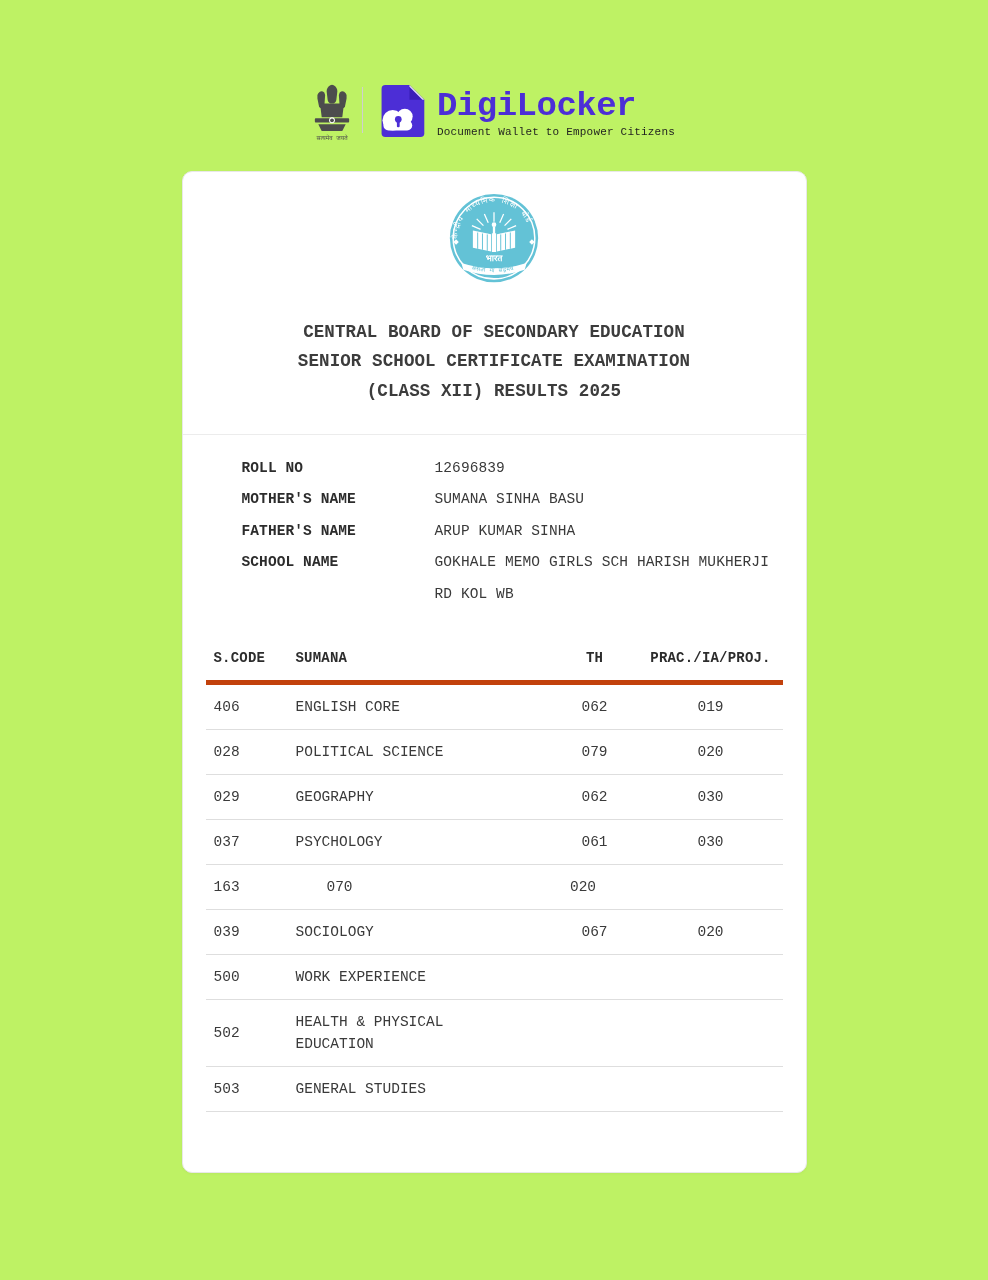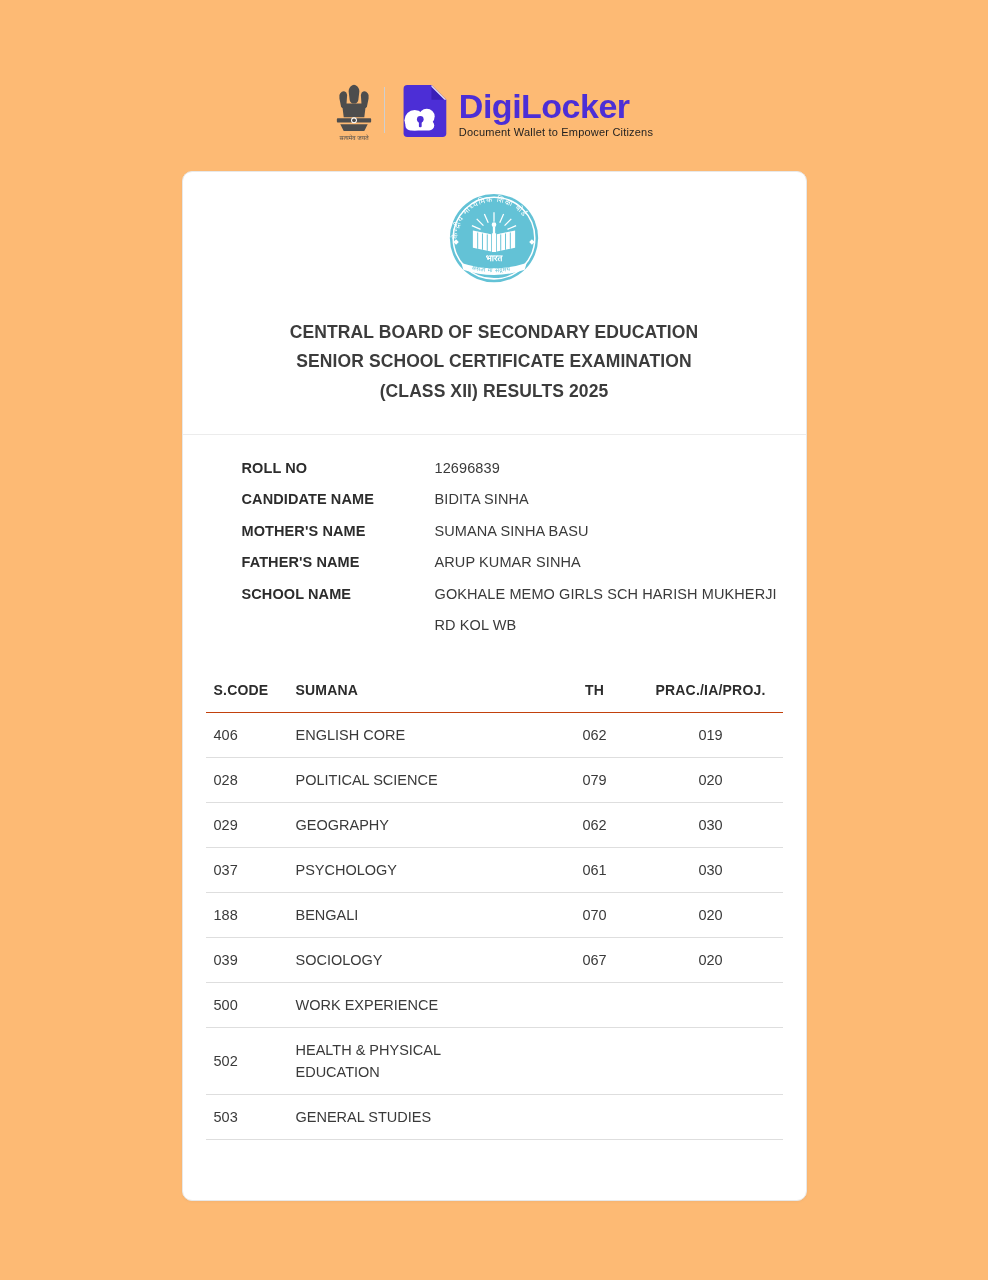--- a/index.html
+++ b/index.html
@@ -2,21 +2,21 @@
 <html><head>
 <meta charset="utf-8">
 <style>
   * { margin:0; padding:0; box-sizing:border-box; }
   html,body { background:#ffffff; }
   body {
     width:988px; height:1280px; margin:0 auto; overflow:hidden;
     font-family:"Liberation Sans","DejaVu Sans",sans-serif;
     color:#3a3a3a;
   }
-  .page { width:988px; height:1280px; background:#fdba74; }
+  .page { width:988px; height:1280px; background:#bef264;font-family:Liberation Mono, monospace; }
 
   
   .dl-header{
     padding-top:80px;
     display:flex; justify-content:center; align-items:center;
     height:146px;
   }
   .emblem-wrap{ display:flex; flex-direction:column; align-items:center; }
   .v-div{ width:1px; height:46px; background:#cfcfcf; margin:0 13px 6px 11px; }
   .dl-icon{ margin-right:9px; margin-bottom:4px; }
@@ -60,21 +60,21 @@
     color:#2c2c2c; line-height:31.5px; letter-spacing:0.1px;
   }
   .detail-value{
     font-size:14.5px; color:#3a3a3a; line-height:31.5px;
     max-width:352px; letter-spacing:0.1px;
   }
 
   
   .table{ margin:26px 23px 0; }
   .trow{ display:flex; align-items:center; min-height:44.5px; border-bottom:1px solid #dedede; }
-  .trow.thead{ min-height:42px; border-bottom:1px solid #c2410c; font-weight:bold; color:#2c2c2c;justify-content:center; }
+  .trow.thead{ min-height:42px; border-bottom:5px solid #c2410c; font-weight:bold; color:#2c2c2c;justify-content:center; }
   .cell{ font-size:14.5px; line-height:22px; }
   .thead .cell{ font-size:14px; letter-spacing:0.2px; }
   .cell-code{ width:90px; flex:none; padding-left:8px; }
   .cell-subject{ width:255px; flex:none; padding:11px 0; }
   .cell-subject span{ display:inline-block; max-width:185px; }
   .cell-th{ width:88px; flex:none; text-align:center; }
   .cell-prac{ flex:1; text-align:center; }
 </style>
 </head>
 <body>
@@ -194,24 +194,20 @@
 
     <div class="section-divider"></div>
 
     <div class="details">
 
         <div class="detail-row">
           <div class="detail-label">ROLL NO</div>
           <div class="detail-value">12696839</div>
         </div>
 
-        <div class="detail-row">
-          <div class="detail-label">CANDIDATE NAME</div>
-          <div class="detail-value">BIDITA SINHA</div>
-        </div>
 
         <div class="detail-row">
           <div class="detail-label">MOTHER'S NAME</div>
           <div class="detail-value">SUMANA SINHA BASU</div>
         </div>
 
         <div class="detail-row">
           <div class="detail-label">FATHER'S NAME</div>
           <div class="detail-value">ARUP KUMAR SINHA</div>
         </div>
@@ -253,22 +249,21 @@
         </div>
 
         <div class="trow">
           <div class="cell cell-code">037</div>
           <div class="cell cell-subject"><span>PSYCHOLOGY</span></div>
           <div class="cell cell-th">061</div>
           <div class="cell cell-prac">030</div>
         </div>
 
         <div class="trow">
-          <div class="cell cell-code">188</div>
-          <div class="cell cell-subject"><span>BENGALI</span></div>
+          <div class="cell cell-code">163</div>
           <div class="cell cell-th">070</div>
           <div class="cell cell-prac">020</div>
         </div>
 
         <div class="trow">
           <div class="cell cell-code">039</div>
           <div class="cell cell-subject"><span>SOCIOLOGY</span></div>
           <div class="cell cell-th">067</div>
           <div class="cell cell-prac">020</div>
         </div>

